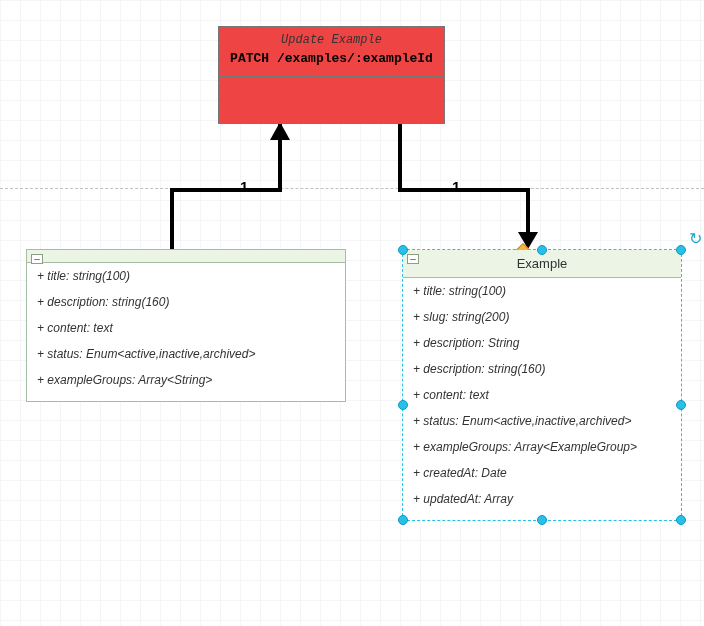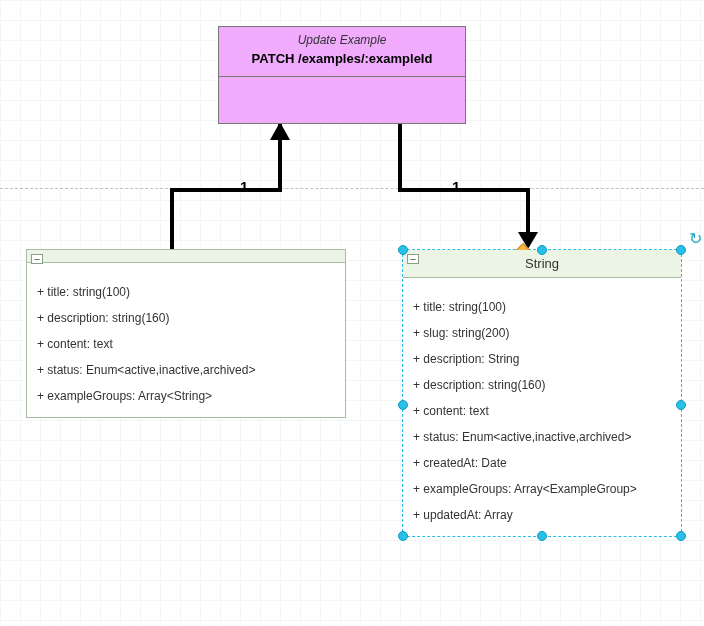--- a/index.html
+++ b/index.html
@@ -22,23 +22,24 @@
   .divider {
     position: absolute;
     left: 0; right: 0; top: 188px;
     border-top: 1px dashed #c0c0c0;
   }
 
   
   .usecase {
     position: absolute;
     left: 218px; top: 26px;
-    width: 248px; height: 98px;
-    background: #f0abfc;
+    width: 227px; height: 98px;
+    background: #ef4444;
     border: 1px solid #777;
+    font-family: Liberation Mono, monospace;
   }
   .usecase .title-area {
     text-align: center;
     padding: 6px 4px 4px 4px;
   }
   .usecase .stereo { font-style: italic; font-size: 12px; color: #333; }
   .usecase .name  { font-weight: bold; font-size: 13px; margin-top: 4px; }
   .usecase .sep   { border-top: 1px solid #777; margin-top: 6px; }
 
   
@@ -60,21 +61,21 @@
   .classbox .collapse {
     position: absolute;
     left: 4px; top: 4px;
     width: 12px; height: 10px;
     border: 1px solid #8aa085;
     background: #fff;
     font-size: 10px; line-height: 8px;
     text-align: center;
     color: #4a5e45;
   }
-  .classbox .body { padding: 16px 10px 8px 10px; }
+  .classbox .body { padding: 0 10px 8px 10px; font-style: italic; }
   .classbox .row  { padding: 6px 0; white-space: nowrap; }
 
   .dto { left: 26px; top: 249px; width: 320px; }
   .example { left: 402px; top: 249px; width: 280px; }
 
   
   .example.selected { border: 1.5px dashed #29c0e7; }
   .handle {
     position: absolute;
     width: 10px; height: 10px;
@@ -145,31 +146,31 @@
       <div class="row">+ exampleGroups: Array&lt;String&gt;</div>
     </div>
   </div>
 
   <div class="classbox example selected">
     <div class="rot">↻</div>
     <div class="marker" style="left:115px; top:-5px;"></div>
 
     <div class="header">
       <div class="collapse">–</div>
-      <span>String</span>
+      <span>Example</span>
     </div>
     <div class="body">
       <div class="row">+ title: string(100)</div>
       <div class="row">+ slug: string(200)</div>
       <div class="row">+ description: String</div>
       <div class="row">+ description: string(160)</div>
       <div class="row">+ content: text</div>
       <div class="row">+ status: Enum&lt;active,inactive,archived&gt;</div>
+      <div class="row">+ exampleGroups: Array&lt;ExampleGroup&gt;</div>
       <div class="row">+ createdAt: Date</div>
-      <div class="row">+ exampleGroups: Array&lt;ExampleGroup&gt;</div>
       <div class="row">+ updatedAt: Array</div>
     </div>
 
     <div class="handle" style="left:-5px; top:-5px;"></div>
     <div class="handle" style="left:134px; top:-5px;"></div>
     <div class="handle" style="right:-5px; top:-5px;"></div>
     <div class="handle" style="left:-5px; top:150px;"></div>
     <div class="handle" style="right:-5px; top:150px;"></div>
     <div class="handle" style="left:-5px; bottom:-5px;"></div>
     <div class="handle" style="left:134px; bottom:-5px;"></div>

